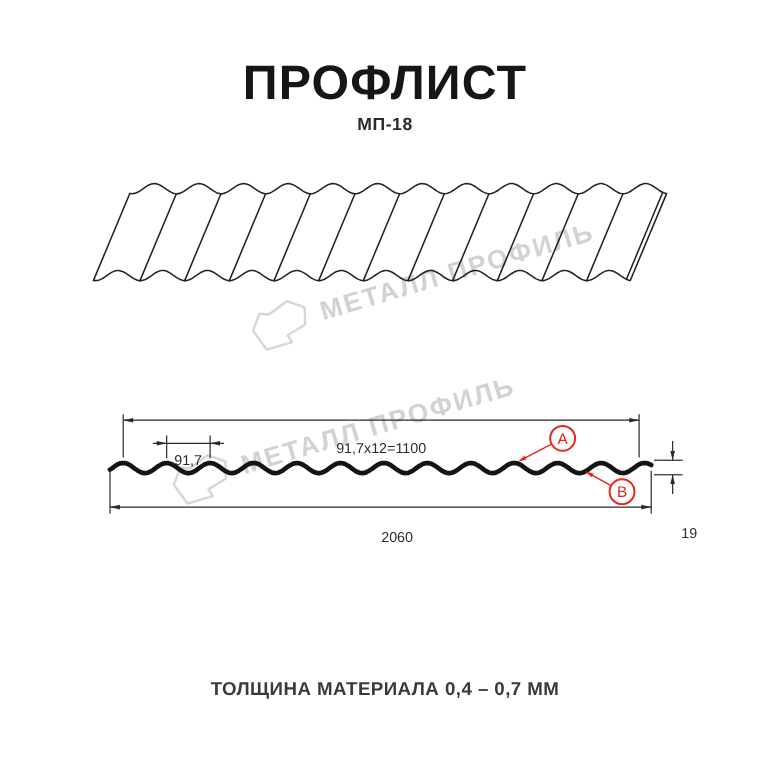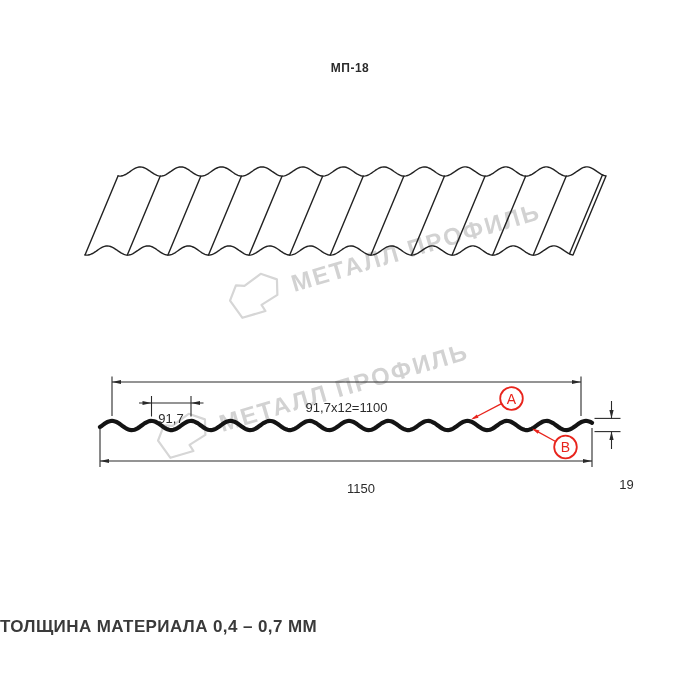--- a/index.html
+++ b/index.html
@@ -6,49 +6,50 @@
   .page{
     position:relative;width:700px;height:700px;background:#ffffff;overflow:hidden;
     font-family:"Liberation Sans",sans-serif;
   }
   
   .hdr{position:absolute;left:0;top:54px;width:700px;text-align:center;z-index:3;}
   .title{
     font-size:44px;font-weight:800;letter-spacing:1px;color:#161616;line-height:1;
   }
   .subtitle{
-    margin-top:7px;font-size:12px;font-weight:700;letter-spacing:.5px;color:#2b2b2b;
+    margin-top:7px;font-size:16px;font-weight:700;letter-spacing:.5px;color:#2b2b2b;
   }
   
   .wm{
     position:absolute;display:flex;align-items:center;gap:10px;z-index:1;
     transform:rotate(-16.5deg);white-space:nowrap;
     color:#d2d2d2;font-weight:bold;font-size:24px;letter-spacing:2px;
   }
   .wm1{left:222px;top:234px;}
   .wm2{left:150px;top:374px;}
   
   svg.draw{position:absolute;left:0;top:0;z-index:2;}
   
   .dimtxt{
     position:absolute;z-index:3;font-size:13px;color:#2b2b2b;
     transform:translateX(-50%);white-space:nowrap;margin-top:38px;
   }
   
   .footer{
-    position:absolute;left:0;top:617px;width:700px;text-align:left;z-index:3;
+    position:absolute;left:0;top:617px;width:700px;text-align:center;z-index:3;
     font-size:17px;font-weight:700;letter-spacing:.4px;color:#3a3a3a;
   }
 </style>
 </head>
 <body>
 
 <div class="page">
 
   <div class="hdr">
+    <div class="title">ПРОФЛИСТ</div>
     <div class="subtitle">МП-18</div>
   </div>
 
   <div class="wm wm1">
     <svg width="56" height="46" viewBox="0 0 56 46">
       <path d="M2,21 L12,8 L20,11 L39,4 L53,14 L49,29 L31,34 L33,41 L9,41 Z" fill="none" stroke="#d6d6d6" stroke-width="2.2" stroke-linejoin="round"></path>
     </svg>
     <span>МЕТАЛЛ ПРОФИЛЬ</span>
   </div>
 
@@ -125,17 +126,17 @@
 
       <line x1="555.6" y1="441.5" x2="534" y2="429.6" stroke="#e8241c" stroke-width="1.3"></line>
       <polygon points="532,428.5 539.5,430.5 537.7,433.8" fill="#e8241c"></polygon>
       <circle cx="565.5" cy="447" r="11.3" fill="none" stroke="#e8241c" stroke-width="1.8"></circle>
       <text x="565.5" y="452.1" text-anchor="middle" font-size="14" fill="#e8241c">B</text>
     </g>
   </svg>
 
   <div class="dimtxt" style="left:346.5px;top:362px;">91,7x12=1100</div>
   <div class="dimtxt" style="left:171px;top:373px;">91,7</div>
-  <div class="dimtxt" style="left:361px;top:443px;">1150</div>
+  <div class="dimtxt" style="left:361px;top:443px;">2060</div>
   <div class="dimtxt" style="left:626.5px;top:438.5px;">19</div>
 
   <div class="footer">ТОЛЩИНА МАТЕРИАЛА 0,4 – 0,7 ММ</div>
 </div>
 
 </body></html>

